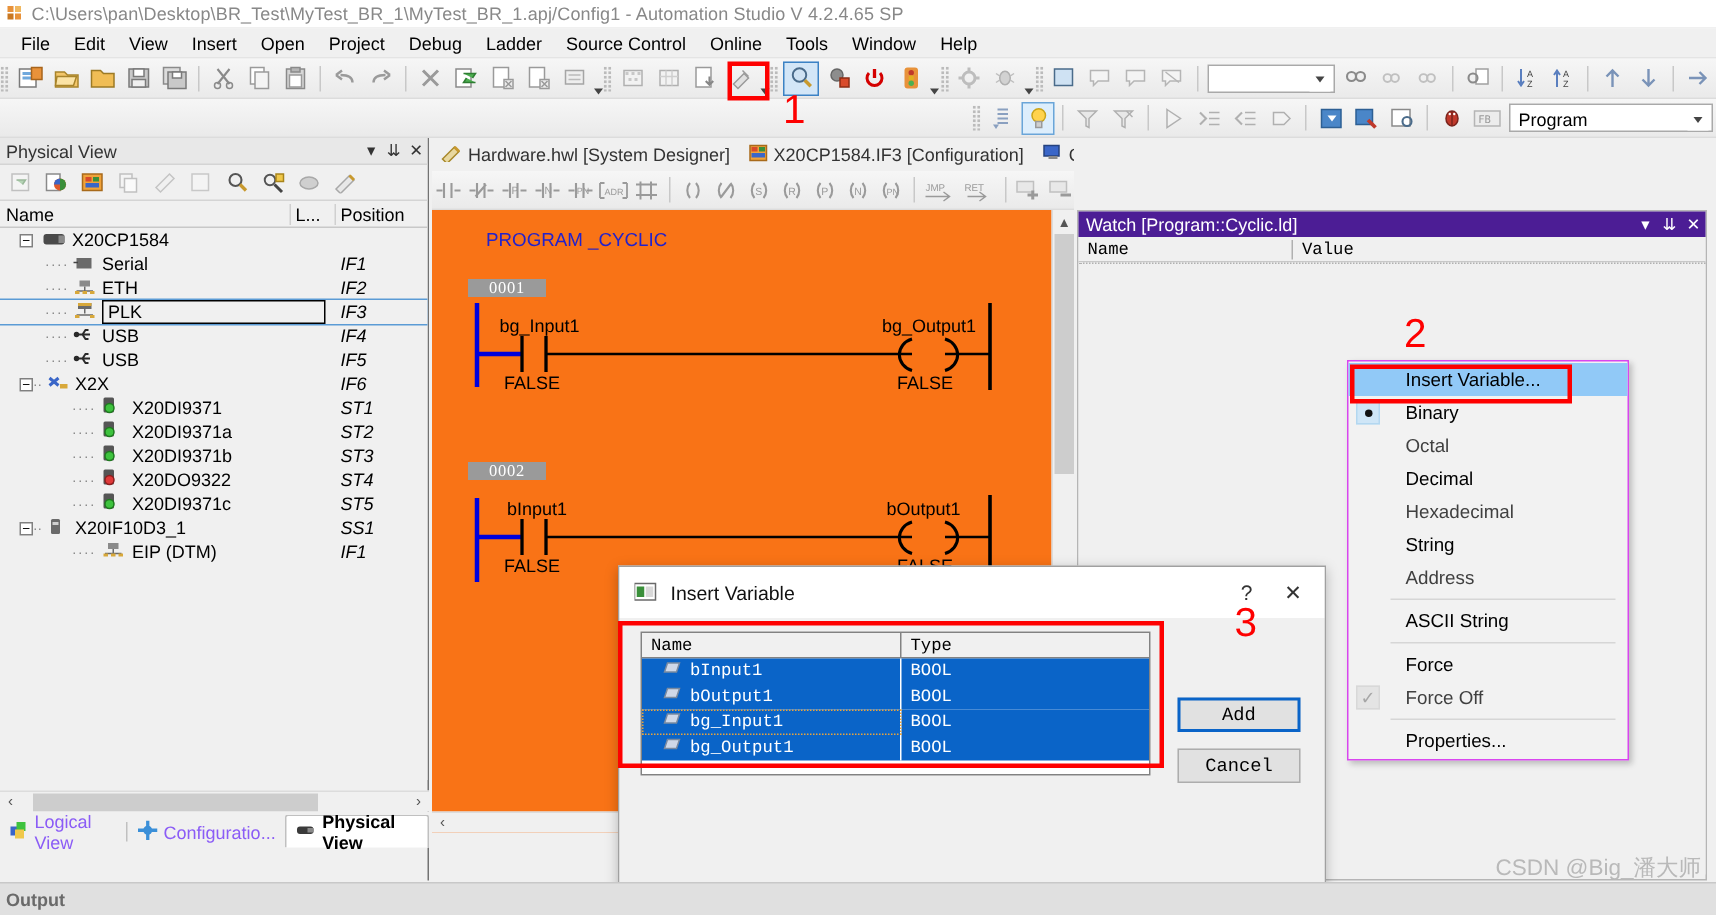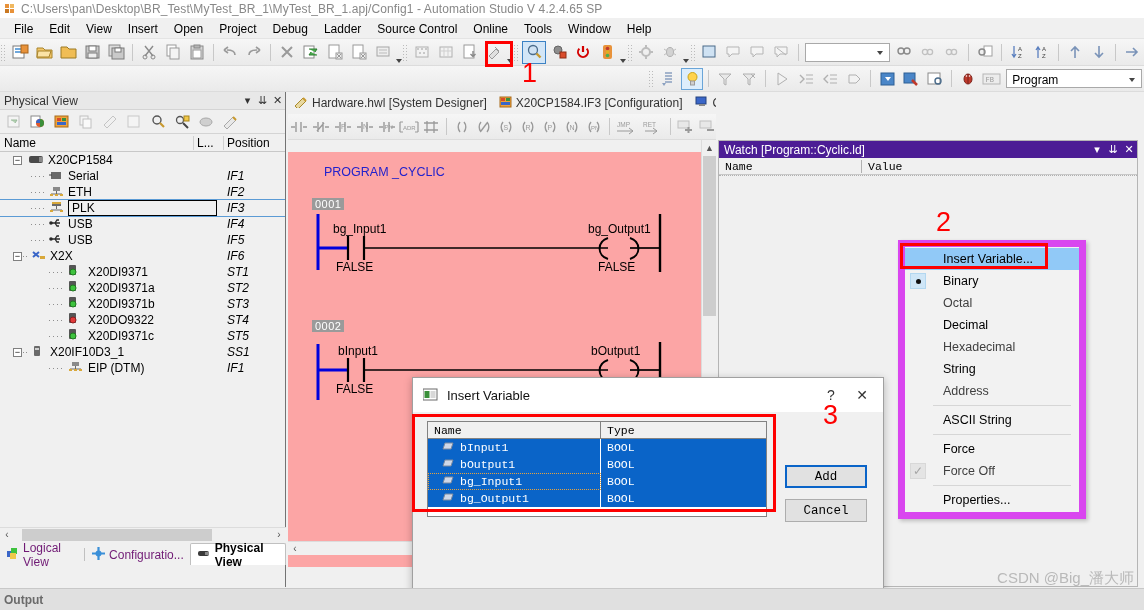--- a/index.html
+++ b/index.html
@@ -106,48 +106,48 @@
     background: #f0f0f0; display: flex; align-items: center;
     border-top: 1px solid #dcdcdc;
   }
   .hscroll .arw { width: 14px; text-align: center; font-size: 10px; color: #555; }
   .hscroll .track { flex: 1; height: 12px; background: #f0f0f0; position: relative; }
   .hscroll .thumb { position: absolute; left: 8px; top: 0; width: 190px; height: 12px; background: #cdcdcd; }
   .viewtabs {
     position: absolute; left: 0; bottom: 22px; width: 286px; height: 24px;
     background: #f0f0f0; display: flex; align-items: flex-end; font-size: 12px;
   }
-  .vtab { height: 20px; display:flex;align-items:center;gap:4px; padding: 0 6px; color: #701a75; }
+  .vtab { height: 20px; display:flex;align-items:center;gap:4px; padding: 0 6px; color: #8b5cf6; }
   .vtab.active {
     background: #fff; border: 1px solid #c0c0c0; border-bottom: none; color: #000;
     font-weight: bold; height: 22px; border-radius: 2px 2px 0 0;
   }
   .vtab-sep { width: 1px; height: 13px; background: #c0c0c0; margin: 0 1px 4px 1px; }
 
   
   .editorarea { position: absolute; left: 288px; top: 92px; width: 428px; height: 495px; background: #f0f0f0; }
   .tabbar {
     height: 22px; background: #f0f0f0; display: flex; align-items: center;
     font-size: 12px; overflow: hidden;
   }
   .etab { display: flex; align-items: center; gap: 4px; padding: 0 6px; height: 20px; color: #333; white-space: nowrap; }
   .etab-sep { width: 1px; height: 14px; background: #c8c8c8; }
   .ladder-toolbar {
     height: 26px; background: linear-gradient(to bottom,#f6f6f6,#eaeaea);
     display: flex; align-items: center; border-bottom: 1px solid #dcdcdc; overflow: hidden;
   }
   .ld-icon { width: 22px; height: 20px; display:flex;align-items:center;justify-content:center; flex:0 0 auto; color:#9a9a9a; font-size:11px; }
   .ladder-canvas {
-    position: absolute; left: 0; top: 60px; width: 428px; height: 415px;
-    background: #fca5a5; overflow: hidden;
+    position: absolute; left: 0; top: 48px; width: 428px; height: 415px;
+    background: #f97316; overflow: hidden;
   }
   .prog-title { position: absolute; left: 36px; top: 13px; color: #2222cc; font-size: 12.5px; }
   .rung-num {
     position: absolute; background: #9a9a9a; color: #fff; font-size: 11px;
-    padding: 0 3px; font-family: Liberation Sans, sans-serif; letter-spacing: 0.5px;
+    padding: 0 14px; font-family: Liberation Serif, serif; letter-spacing: 0.5px;
   }
   .vscroll-e { position: absolute; right: 0; top: 48px; width: 15px; height: 415px; background: #f0f0f0; border-left:1px solid #dcdcdc; }
   .vscroll-e .up { width:15px;height:15px;display:flex;align-items:center;justify-content:center;font-size:9px;color:#555; }
   .vscroll-e .thumb { position:absolute;top:16px;left:1px;width:13px;height:160px;background:#cdcdcd; }
   .ehscroll { position: absolute; left: 0; bottom: 32px; width: 428px; height: 14px; background:#f0f0f0; display:flex;align-items:center;border-top:1px solid #dcdcdc; }
   .ehscroll .arw { width: 14px; text-align:center;font-size:10px;color:#555; }
 
   
   .watch { position: absolute; left: 718px; top: 140px; width: 420px; height: 447px; background: #f0f0f0; border:1px solid #b5b5b5; }
   .watch-title {
@@ -157,21 +157,21 @@
   .watch-title .sp { flex: 1; }
   .wbtn { width: 16px; height: 16px; display:flex;align-items:center;justify-content:center;color:#fff;font-size:11px; }
   .watch-hdr { height: 17px; background: #f0f0f0; display: flex; align-items: center; border-bottom: 1px solid #c8c8c8; font-family: "Liberation Mono", monospace; font-size:11.5px; }
   .watch-hdr .wc1 { width: 143px; padding-left: 6px; border-right: 1px solid #b0b0b0; }
   .watch-hdr .wc2 { flex: 1; padding-left: 6px; }
   .watch-body { background: #f0f0f0; height: 408px; border-top:1px dotted #b0b0b0; }
 
   
   .ctxmenu {
     position: absolute; left: 898px; top: 240px; width: 188px;
-    background: #f2f2f2; border: 7px solid #d946ef;
+    background: #f2f2f2; border: 1px solid #d946ef;
     box-shadow: 2px 2px 4px rgba(0,0,0,0.22);
     padding: 1px 0;
   }
   .ctx-item { height: 22px; display: flex; align-items: center; font-size: 12.5px; padding-left: 0; }
   .ctx-gutter { width: 26px; height: 22px; display:flex;align-items:center;justify-content:center; flex:0 0 auto; }
   .ctx-label { padding-left: 12px; color: #000; }
   .ctx-item.disabled .ctx-label { color: #404040; }
   .ctx-item.hl { background: #91c9f7; }
   .ctx-sep { height: 1px; background: #d6d6d6; margin: 3px 8px 3px 28px; }
   .radio-dot { width: 16px; height: 16px; background: #cfe6f7; border:1px solid #b3d7f0; display:flex;align-items:center;justify-content:center; }

